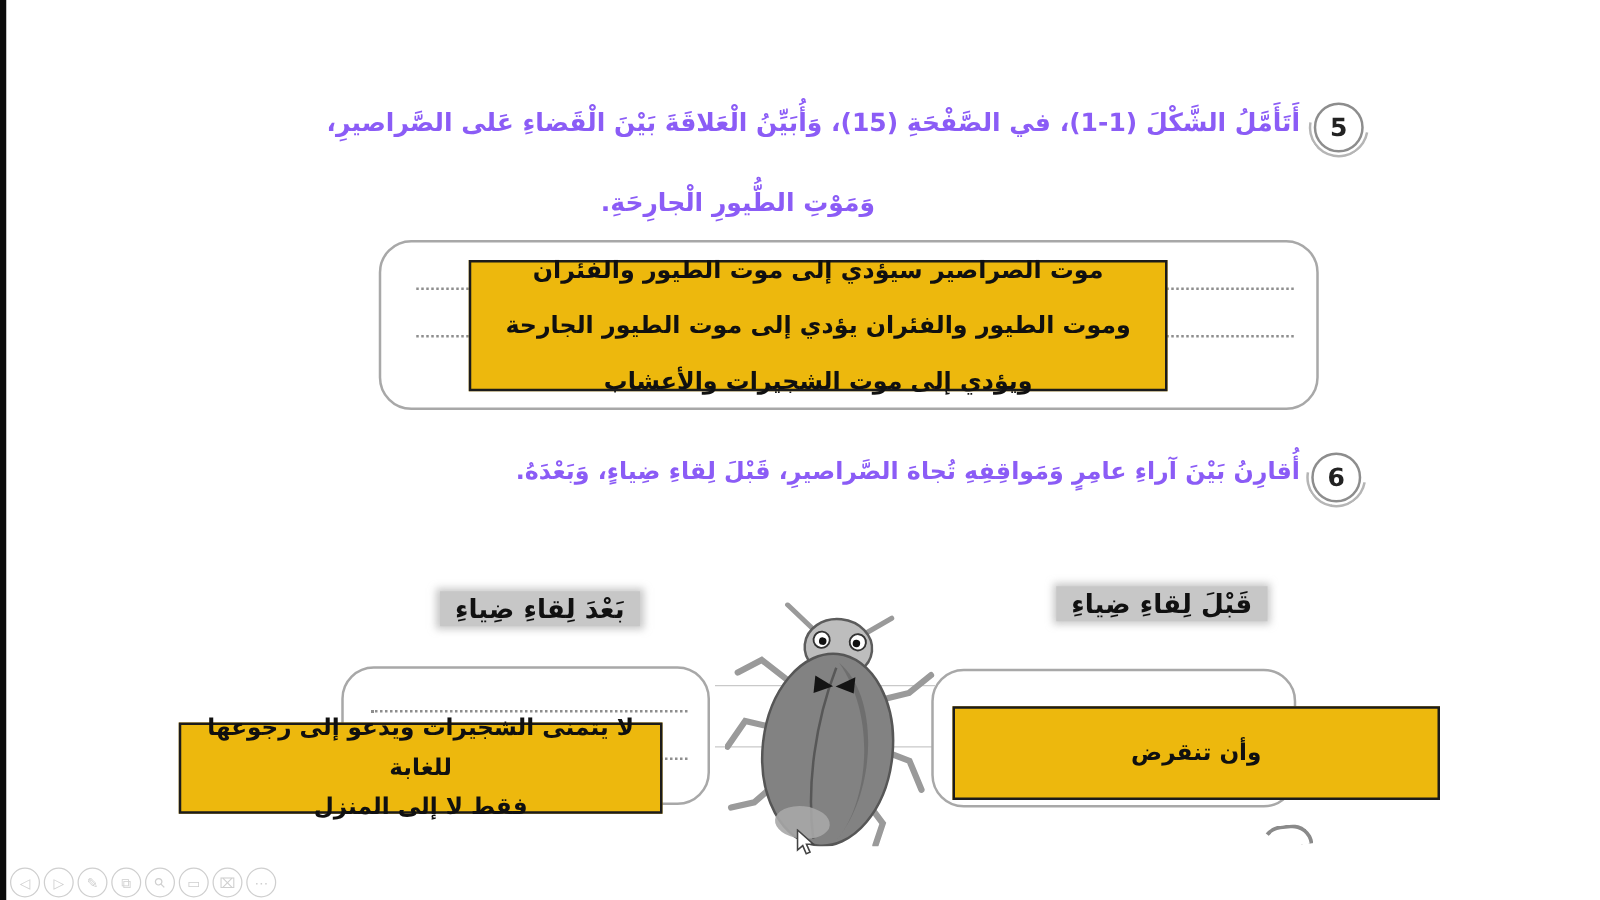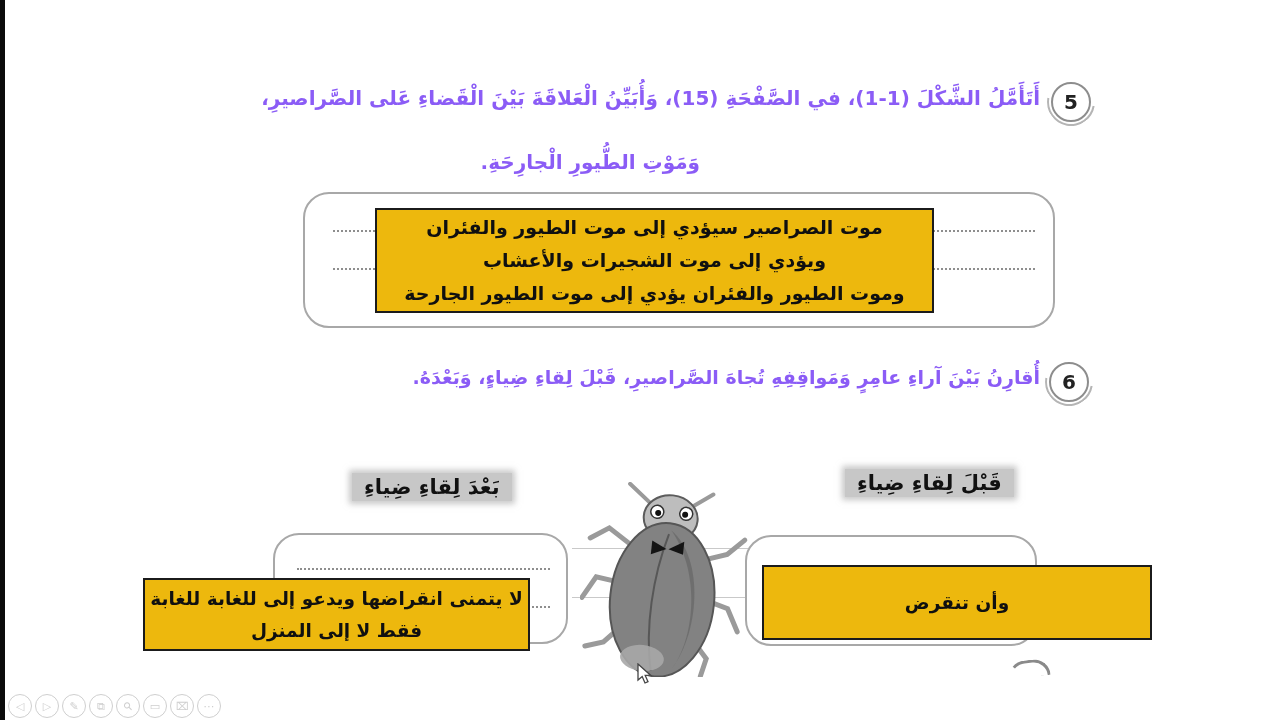--- a/index.html
+++ b/index.html
@@ -37,21 +37,21 @@
     position:absolute;border-bottom:2.5px dotted #8e8e8e;height:0;
   }
 
   
   .ybox{
     background:#EDB80D;border:2px solid #1b1b1b;z-index:4;
     display:flex;flex-direction:column;align-items:center;justify-content:center;
     font-weight:700;color:#101010;text-align:center;
   }
   .ybox div{line-height:1.72;}
-  .y5{font-size:19px;}
+  .y5{font-size:19px;gap:12px;}
   .y6{font-size:18.5px;}
 
   
   .glabel{
     background:#c7c7c7;box-shadow:0 0 6px 3px rgba(170,170,170,.65);
     color:#111;font-weight:700;font-size:21px;
     padding:2px 12px;z-index:2;white-space:nowrap;
   }
 
   
@@ -89,22 +89,22 @@
 <div class="abs qtext" dir="rtl" style="right:240px;top:86px;">أَتَأَمَّلُ الشَّكْلَ (1-1)، في الصَّفْحَةِ (15)، وَأُبَيِّنُ الْعَلاقَةَ بَيْنَ الْقَضاءِ عَلى الصَّراصيرِ،</div>
 <div class="abs qtext" dir="rtl" style="right:580px;top:134px;margin-top:16px;">وَمَوْتِ الطُّيورِ الْجارِحَةِ.</div>
 
 <div class="abs frame" style="left:303px;top:192px;width:748px;height:132px;">
   <div class="dotline" style="left:28px;right:18px;top:36px;"></div>
   <div class="dotline" style="left:28px;right:18px;top:74px;"></div>
 </div>
 
 <div class="abs ybox y5" dir="rtl" style="left:375px;top:208px;width:555px;height:101px;">
   <div>موت الصراصير سيؤدي إلى موت الطيور والفئران</div>
+  <div>وموت الطيور والفئران يؤدي إلى موت الطيور الجارحة</div>
   <div>ويؤدي إلى موت الشجيرات والأعشاب</div>
-  <div>وموت الطيور والفئران يؤدي إلى موت الطيور الجارحة</div>
 </div>
 
 <div class="abs qcircle" style="left:1049px;top:362px;">
   <span>6</span>
 </div>
 <div class="abs qtext" dir="rtl" style="right:240px;top:366px;font-size:19px;">أُقارِنُ بَيْنَ آراءِ عامِرٍ وَمَواقِفِهِ تُجاهَ الصَّراصيرِ، قَبْلَ لِقاءِ ضِياءٍ، وَبَعْدَهُ.</div>
 
 <div class="abs glabel" dir="rtl" style="left:352px;top:473px;">بَعْدَ لِقاءِ ضِياءِ</div>
 <div class="abs glabel" dir="rtl" style="left:845px;top:469px;">قَبْلَ لِقاءِ ضِياءِ</div>
 
@@ -119,21 +119,21 @@
 <div class="abs frame" style="left:745px;top:535px;width:288px;height:107px;">
   <div class="dotline" style="left:22px;right:16px;top:38px;"></div>
   <div class="dotline" style="left:22px;right:16px;top:76px;"></div>
 </div>
 
 <div class="abs ybox y6" dir="rtl" style="left:762px;top:565px;width:386px;height:71px;">
   <div>وأن تنقرض</div>
 </div>
 
 <div class="abs ybox y6" dir="rtl" style="left:143px;top:578px;width:383px;height:69px;">
-  <div>لا يتمنى انقراضها ويدعو إلى للغابة للغابة</div>
+  <div>لا يتمنى الشجيرات ويدعو إلى رجوعها للغابة</div>
   <div>فقط لا إلى المنزل</div>
 </div>
 
 <div class="abs" style="left:580px;top:482px;width:170px;height:195px;z-index:2;">
   <svg width="170" height="195" viewBox="0 0 170 195">
     <g transform="rotate(6 85 100)">
 
       <path d="M66,26 L40,6" stroke="#9a9a9a" stroke-width="4" fill="none" stroke-linecap="round"></path>
       <path d="M102,24 L124,8" stroke="#9a9a9a" stroke-width="4" fill="none" stroke-linecap="round"></path>
 

